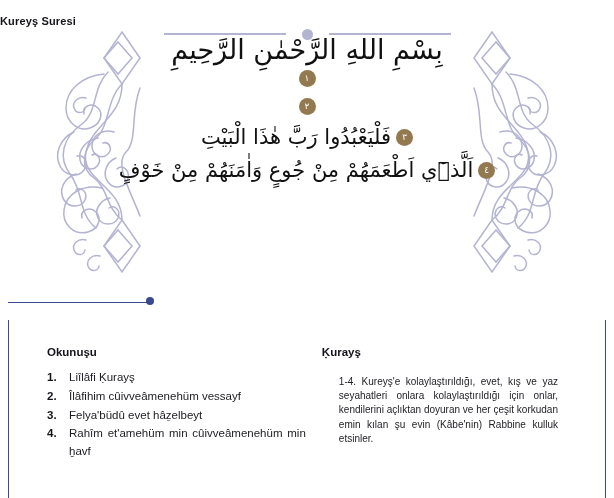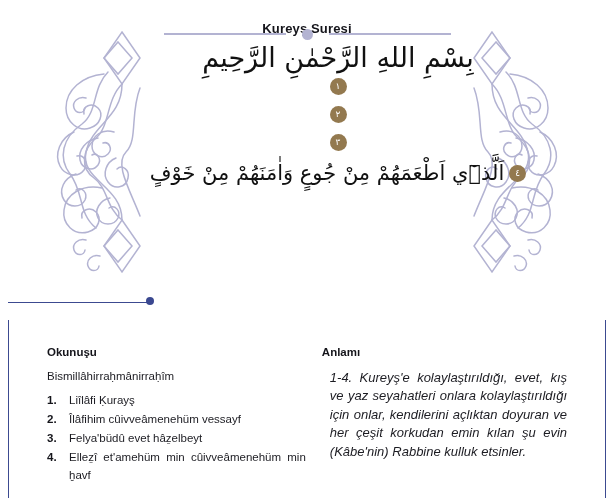--- a/index.html
+++ b/index.html
@@ -11,26 +11,25 @@
     width: 614px;
     height: 498px;
     position: relative;
     font-family: "Liberation Sans", "DejaVu Sans", sans-serif;
     color: #1c1c22;
     overflow: hidden;
   }
 
   
   .page-title {
-    text-align: center;
-    font-size: 13px;
+    font-size: 11px;
     font-weight: bold;
     color: #14141a;
     letter-spacing: 0.15px;
-    padding-top: 21px;
+    padding-top: 15px;
     margin: 0;
   }
 
   
   .top-divider {
     position: absolute;
     top: 27px;
     left: 0;
     width: 614px;
     height: 14px;
@@ -58,25 +57,24 @@
     width: 96px;
     height: 248px;
     pointer-events: none;
   }
   .ornament.left  { left: 52px; }
   .ornament.right { right: 52px; transform: scaleX(-1); }
 
   
   .quran-block {
     position: absolute;
-    top: 44px;
+    top: 36px;
     left: 120px;
     width: 374px;
     text-align: center;
-    margin-left: 31px;
   }
   .ayah-line {
     direction: rtl;
     unicode-bidi: bidi-override;
     font-family: "DejaVu Sans", "Liberation Sans", sans-serif;
     color: #111111;
     line-height: 1.05;
     white-space: nowrap;
   }
   .basmala {
@@ -181,26 +179,25 @@
   ol.translit li::before {
     counter-increment: ayahno;
     content: counter(ayahno) ".";
     position: absolute;
     left: 0;
     top: 0;
     font-weight: bold;
     color: #14141a;
   }
   .meaning-p {
-    font-size: 13px;
+    font-size: 10px;
     line-height: 1.42;
     color: #1c1c22;
-    margin: 8px;
+    margin: 17px;
     text-align: justify;
-    font-style: italic;
   }
 </style>
 </head>
 <body>
 
 <h1 class="page-title">Kureyş Suresi</h1>
 
 <div class="top-divider">
   <span class="rule"></span>
   <span class="dot"></span>
@@ -269,45 +266,45 @@
   <div class="ayah-line ayah">
     <span class="ayah-badge">١</span>
   </div>
 
   <div class="ayah-line ayah">
     <span class="ayah-badge">٢</span>
   </div>
 
   <div class="ayah-line ayah">
     <span class="ayah-badge">٣</span>
+    <span class="ayah-text">فَلْيَعْبُدُوا رَبَّ هٰذَا الْبَيْتِ</span>
   </div>
 
   <div class="ayah-line ayah">
     <span class="ayah-badge">٤</span>
     <span class="ayah-text">اَلَّذٖٓي اَطْعَمَهُمْ مِنْ جُوعٍ وَاٰمَنَهُمْ مِنْ خَوْفٍ</span>
   </div>
 </div>
 
 <div class="panel-top-line"></div>
 <div class="panel-dot"></div>
 
 <div class="info-panel">
 
   <div class="panel-inner">
 
     <div class="col col-left">
       <div class="col-heading">Okunuşu</div>
-      <p class="lead-line">Bismillâhirraḥmânirraḥîm</p>
       <ol class="translit">
         <li>Liîlâfi Ḳurayş</li>
         <li>Îlâfihim cûivveâmenehüm vessayf</li>
         <li>Felya'büdû evet hâẕelbeyt</li>
-        <li>Elleẕî et'amehüm min cûivveâmenehüm min ḫavf</li>
+        <li>Rahîm et'amehüm min cûivveâmenehüm min ḫavf</li>
       </ol>
     </div>
 
     <div class="col col-right">
-      <div class="col-heading">Anlamı</div>
+      <div class="col-heading">Ḳurayş</div>
       <p class="meaning-p">1-4. Kureyş'e kolaylaştırıldığı, evet, kış ve yaz seyahatleri onlara kolaylaştırıldığı için onlar, kendilerini açlıktan doyuran ve her çeşit korkudan emin kılan şu evin (Kâbe'nin) Rabbine kulluk etsinler.</p>
     </div>
 
   </div>
 </div>
 
 </body></html>

